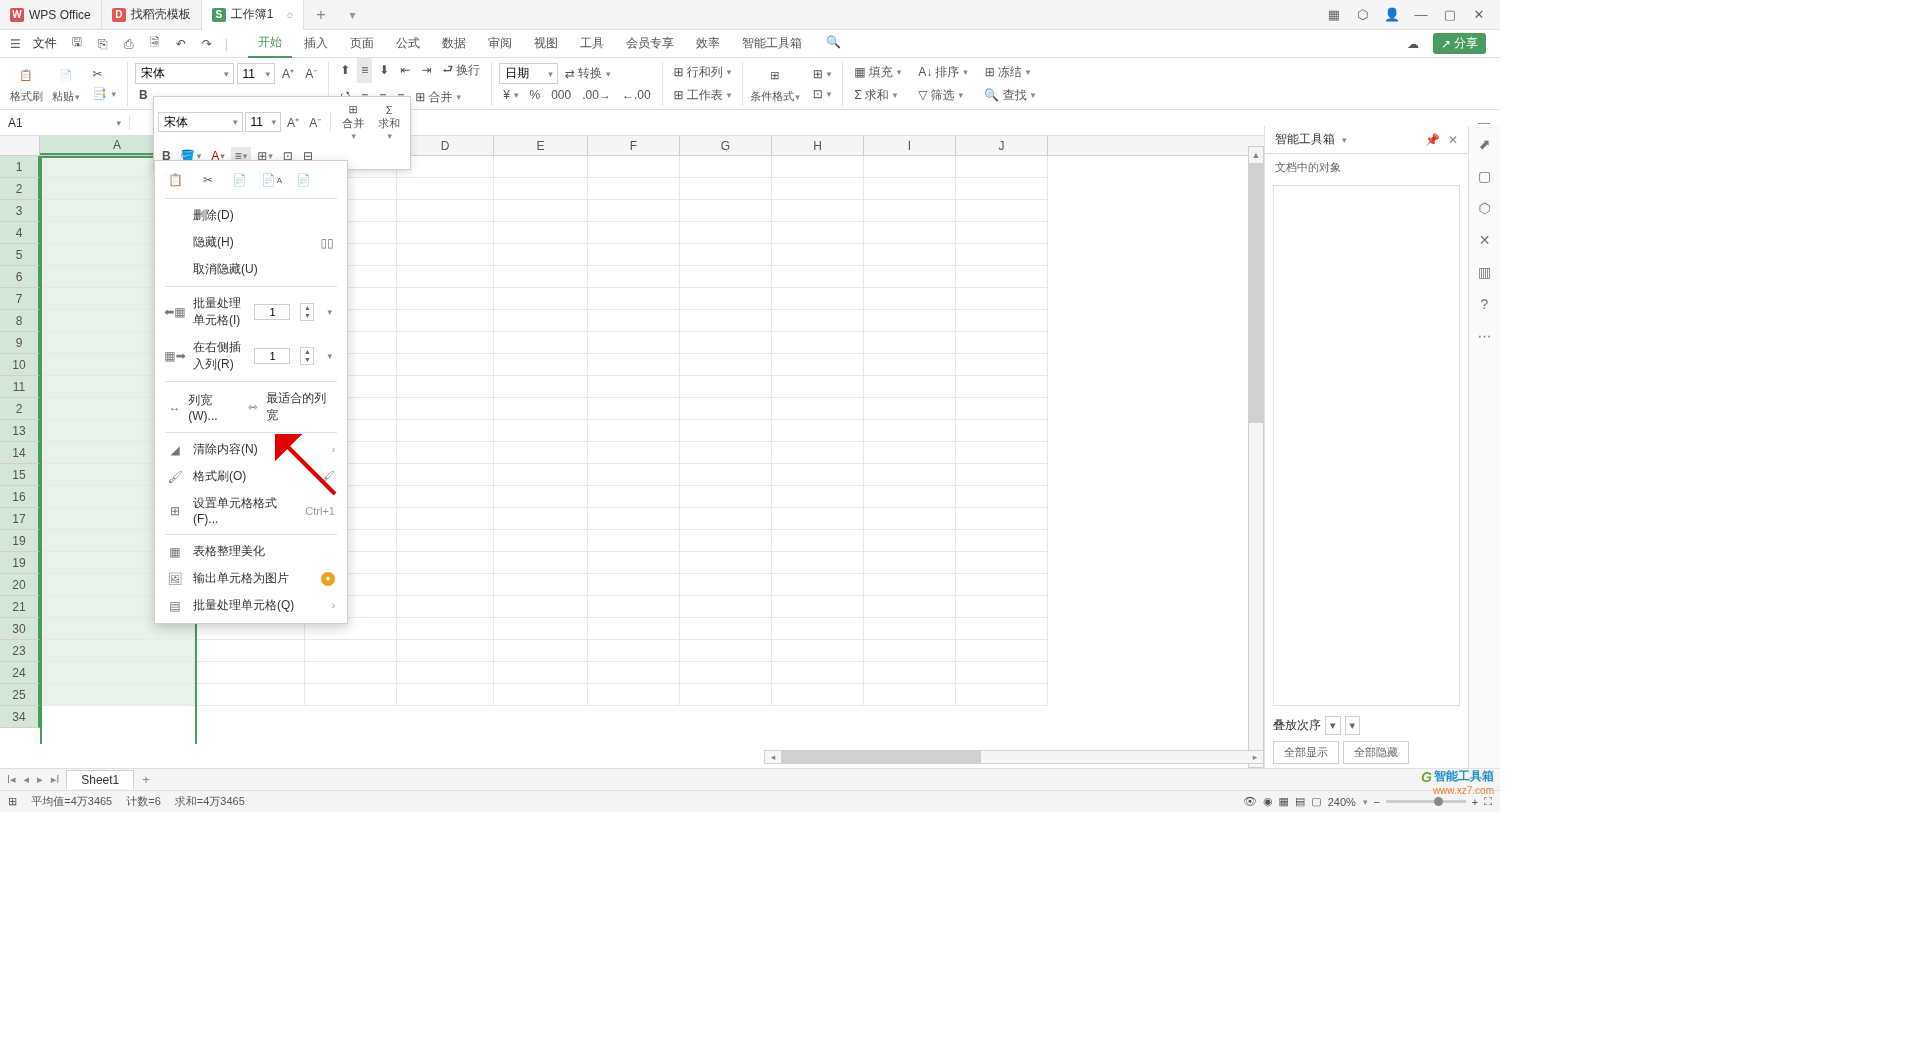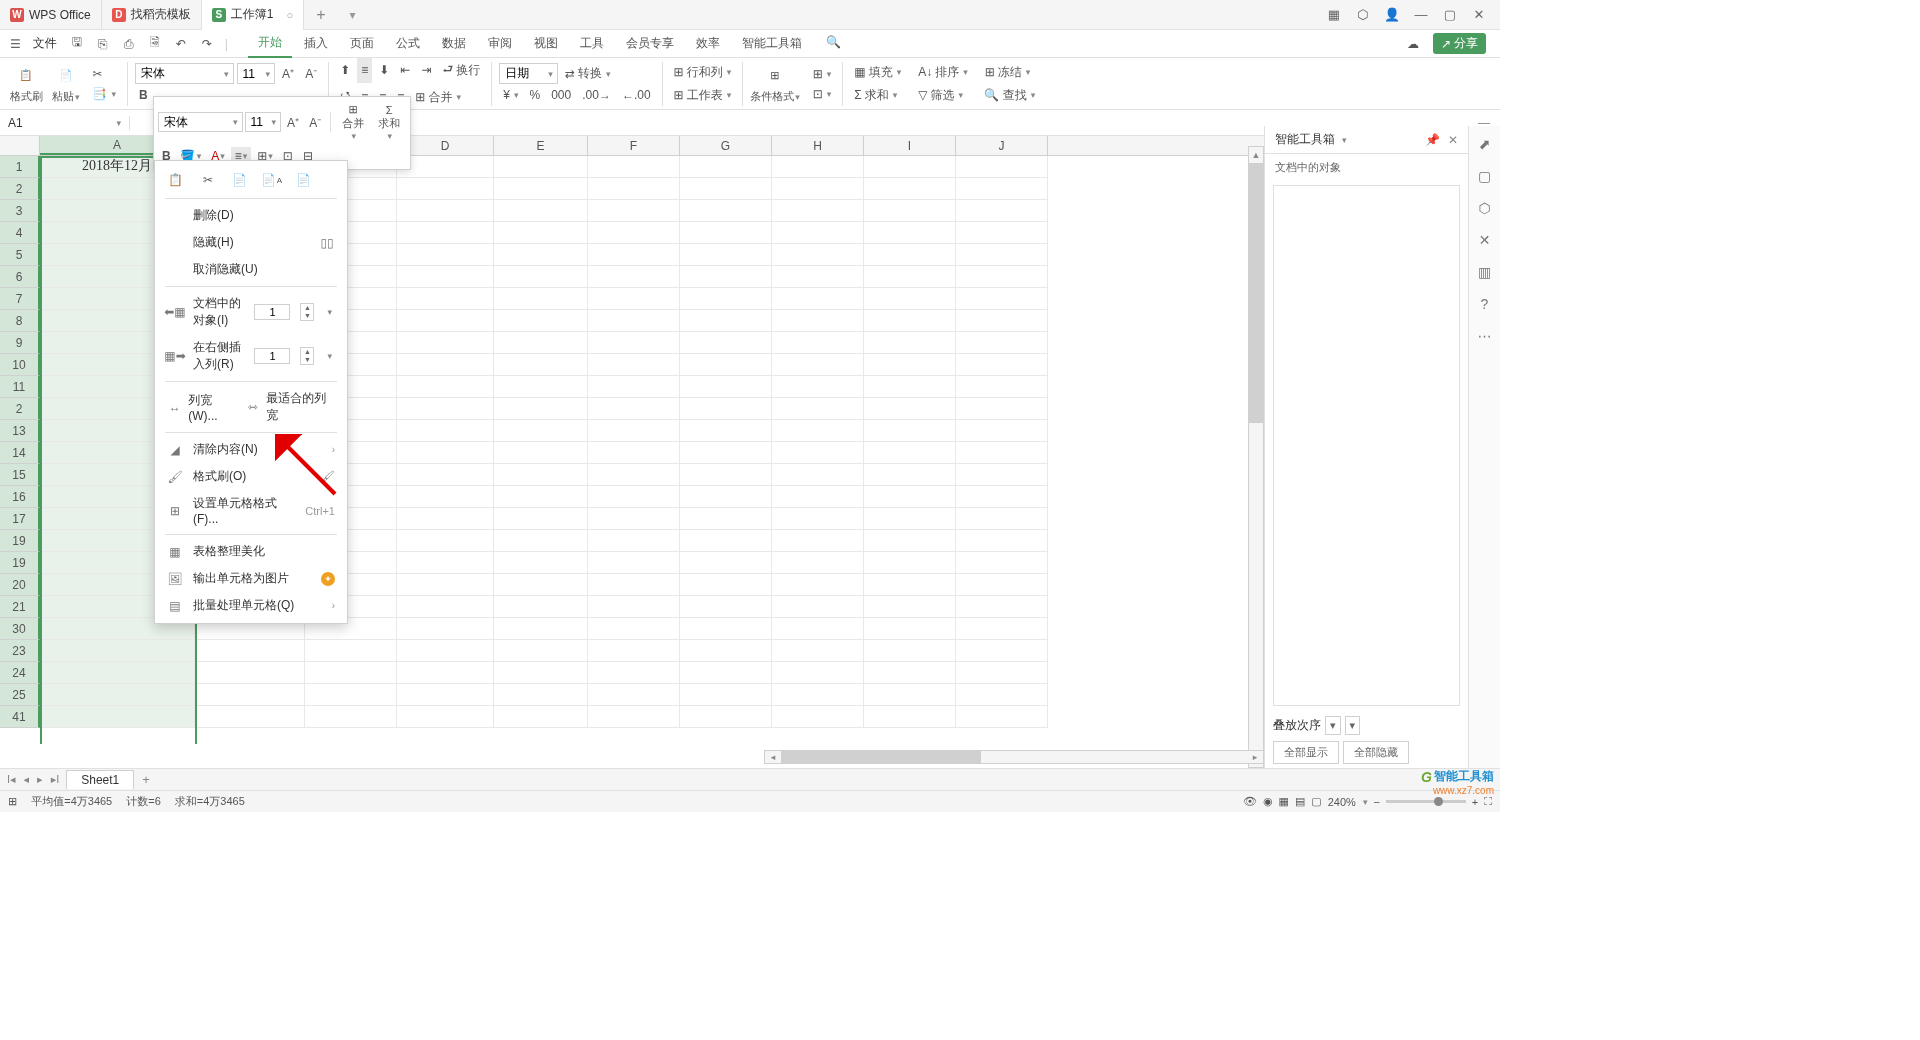--- a/index.html
+++ b/index.html
@@ -347,38 +347,26 @@
         <div class="row-h sel">16</div>
         <div class="row-h sel">17</div>
         <div class="row-h sel">19</div>
         <div class="row-h sel">19</div>
         <div class="row-h sel">20</div>
         <div class="row-h sel">21</div>
         <div class="row-h sel">30</div>
         <div class="row-h sel">23</div>
         <div class="row-h sel">24</div>
         <div class="row-h sel">25</div>
-        <div class="row-h sel">41</div>
+        <div class="row-h sel">34</div>
       </div>
     <div class="cells" id="cells">
       <div class="sel-border-top"></div>
       <div class="sel-border-left"></div>
       <div class="sel-border-right"></div>
-    <div class="cell-row">
-          <div class="cell selcol a1" style="width: 155px;">2018年12月</div>
-          <div class="cell" style="width: 110px;"></div>
-          <div class="cell" style="width: 92px;"></div>
-          <div class="cell" style="width: 97px;"></div>
-          <div class="cell" style="width: 94px;"></div>
-          <div class="cell" style="width: 92px;"></div>
-          <div class="cell" style="width: 92px;"></div>
-          <div class="cell" style="width: 92px;"></div>
-          <div class="cell" style="width: 92px;"></div>
-          <div class="cell" style="width: 92px;"></div>
-        </div>
         <div class="cell-row">
           <div class="cell selcol" style="width: 155px;"></div>
           <div class="cell" style="width: 110px;"></div>
           <div class="cell" style="width: 92px;"></div>
           <div class="cell" style="width: 97px;"></div>
           <div class="cell" style="width: 94px;"></div>
           <div class="cell" style="width: 92px;"></div>
           <div class="cell" style="width: 92px;"></div>
           <div class="cell" style="width: 92px;"></div>
           <div class="cell" style="width: 92px;"></div>
@@ -694,21 +682,21 @@
       <span class="ctx-text">隐藏(H)</span>
       <span class="ctx-icon-sm">▯▯</span>
     </div>
   <div class="ctx-item">
       <span class="ctx-icon-sm"></span>
       <span class="ctx-text">取消隐藏(U)</span>
     </div>
   <div class="ctx-sep"></div>
   <div class="ctx-item">
       <span class="ctx-icon-sm">⬅▦</span>
-      <span class="ctx-text">文档中的对象(I)</span>
+      <span class="ctx-text">批量处理单元格(I)</span>
       <input class="ctx-num" value="1" style="">
       <div class="ctx-spin">
         <span>▲</span>
         <span>▼</span>
       </div>
       <span class="ctx-spin-dd">▾</span>
     </div>
   <div class="ctx-item">
       <span class="ctx-icon-sm">▦➡</span>
       <span class="ctx-text">在右侧插入列(R)</span>

